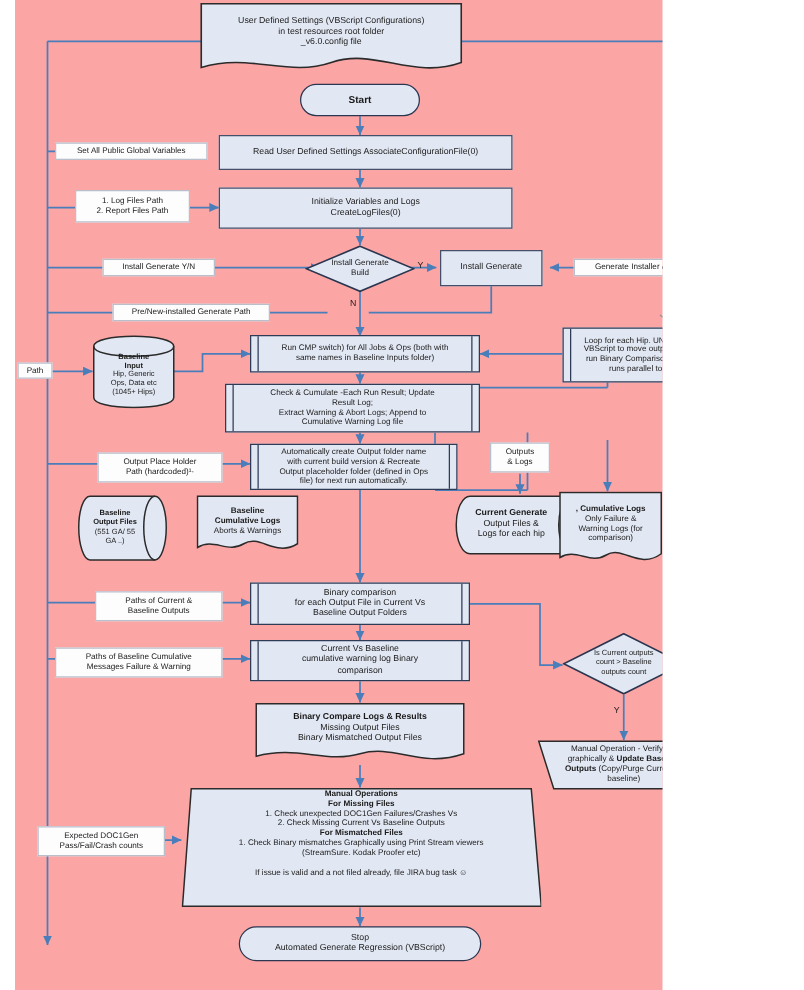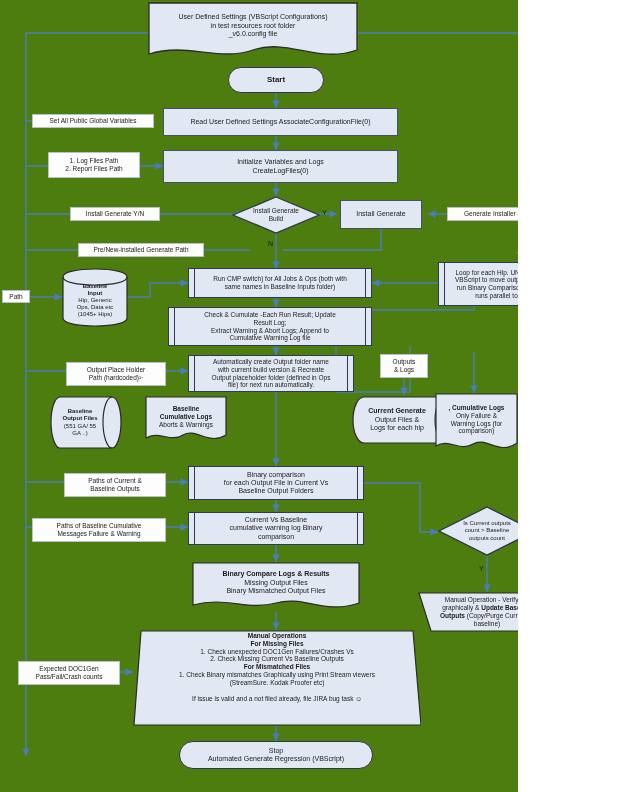--- a/index.html
+++ b/index.html
@@ -1,17 +1,17 @@
 <!DOCTYPE html>
 <html><head>
 <meta charset="utf-8">
 <style>
   html,body{margin:0;padding:0;background:#ffffff;}
   body{font-family:"Liberation Sans", sans-serif;}
-  #canvas{position:relative;width:518px;height:792px;overflow:hidden;background:#4d7c0f;}
+  #canvas{position:relative;width:518px;height:792px;overflow:hidden;background:#fca5a5;margin-left:12px;}
   svg#wires{position:absolute;left:0;top:0;width:643px;height:792px;pointer-events:none;}
   .node{position:absolute;box-sizing:border-box;display:flex;align-items:center;justify-content:center;
         text-align:center;color:#1a1a1a;line-height:1.18;}
   .proc{background:#e2e8f3;border:1.4px solid #44506b;}
   .proc-sub{background:#e2e8f3;border:1.4px solid #2e3b57;}
   .proc-sub::before,.proc-sub::after{content:"";position:absolute;top:0;bottom:0;width:0;border-left:1.4px solid #2e3b57;}
   .proc-sub::before{left:5px;}
   .proc-sub::after{right:5px;}
   .term{background:#e2e8f3;border:1.4px solid #2b3650;border-radius:999px;}
   .lbl{position:absolute;background:#fdfdfd;border:1px solid #b9bfcb;color:#1a1a1a;

